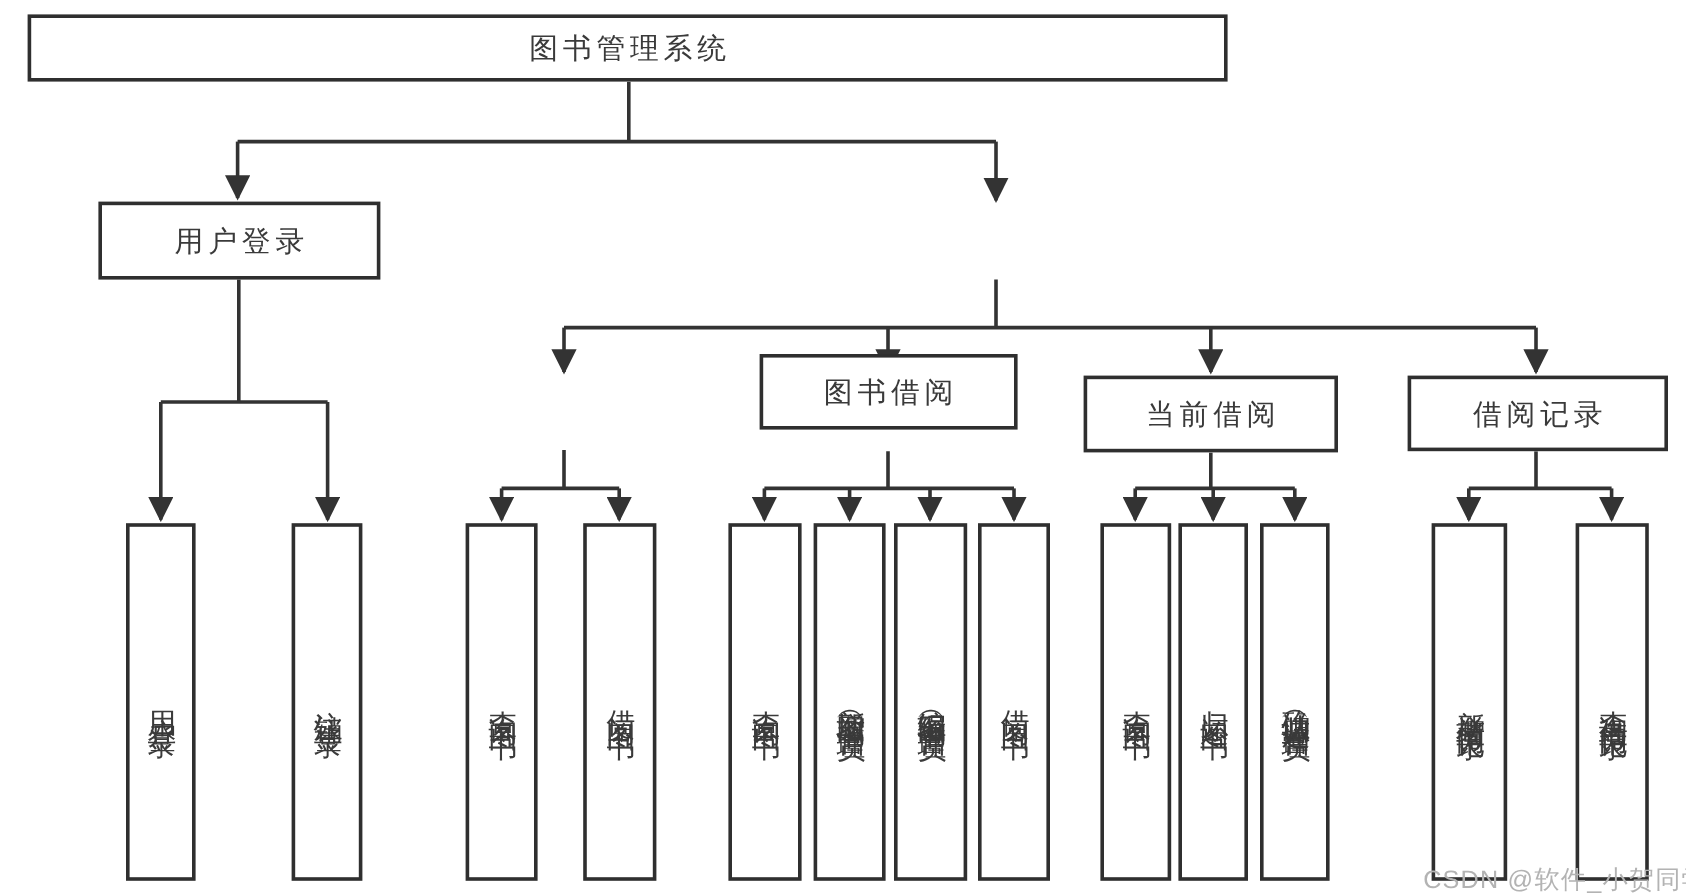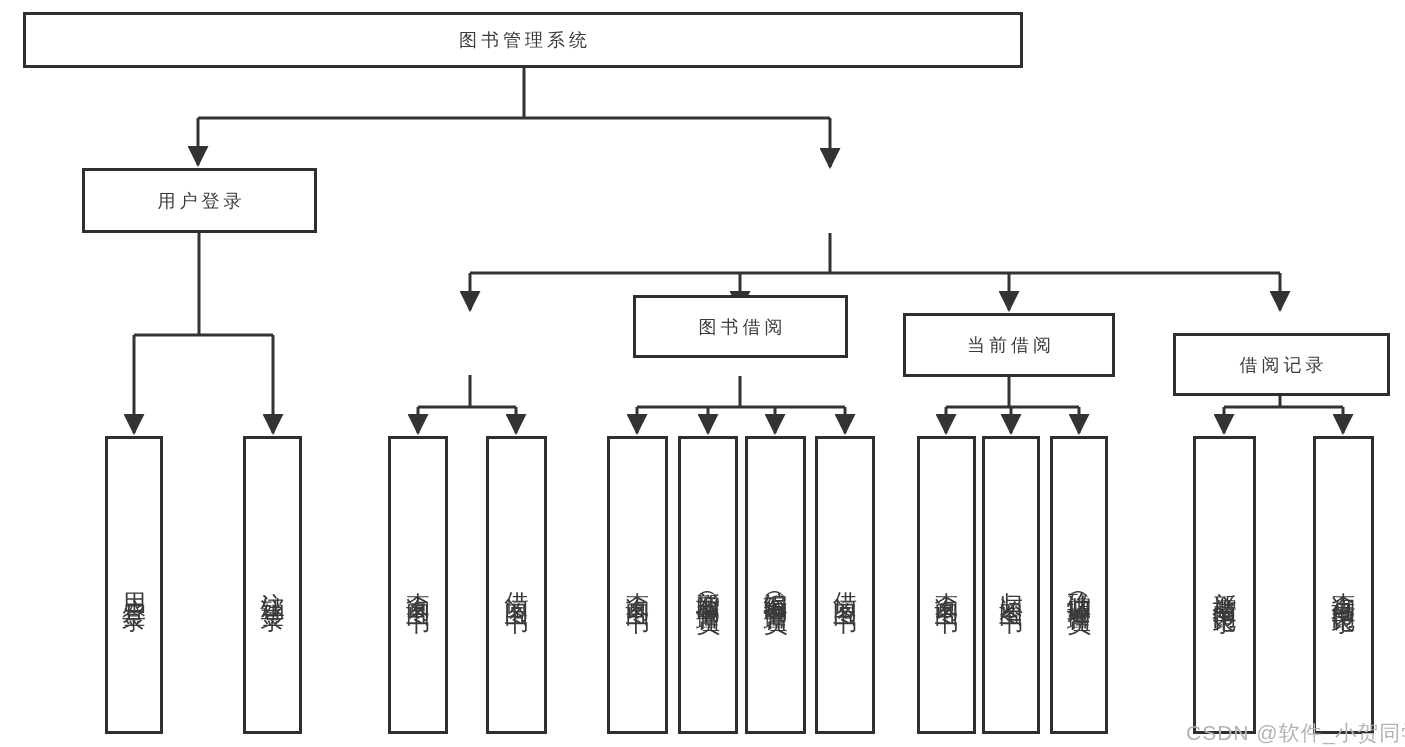--- a/index.html
+++ b/index.html
@@ -22,21 +22,21 @@
     box-sizing: border-box;
     border: 3px solid #2f2f2f;
     background: #ffffff;
     display: flex;
     align-items: center;
     justify-content: center;
     color: #3a3a3a;
     z-index: 2;
   }
   .hnode {
-    font-size: 18px;
+    font-size: 24px;
     letter-spacing: 4px;
     text-indent: 4px; 
     white-space: nowrap;
     text-align: right;
   }
   .vnode .vtext {
     writing-mode: vertical-rl;
     text-orientation: mixed;
     font-size: 24px;
     letter-spacing: 6px;
@@ -100,21 +100,21 @@
       <line x1="1343" y1="407" x2="1343" y2="433" marker-end="url(#arrow)"></line>
     </g>
   </svg>
 
   <div class="node hnode" style="left:23px; top:12px; width:1000px; height:56px;">图书管理系统</div>
 
   <div class="node hnode" style="left:82px; top:168px; width:235px; height:65px;">用户登录</div>
 
   <div class="node hnode" style="left:633px; top:295px; width:215px; height:63px;">图书借阅</div>
   <div class="node hnode" style="left:903px; top:313px; width:212px; height:64px;">当前借阅</div>
-  <div class="node hnode" style="left:1173px; top:313px; width:217px; height:63px;margin-top:20px;">借阅记录</div>
+  <div class="node hnode" style="left:1173px; top:313px; width:217px; height:63px;">借阅记录</div>
 
   <div class="node vnode" style="left:105px; top:436px; width:58px; height:298px;">
     <span class="vtext">用户登录</span>
   </div>
   <div class="node vnode" style="left:243px; top:436px; width:59px; height:298px;">
     <span class="vtext">注销登录</span>
   </div>
 
   <div class="node vnode" style="left:388px; top:436px; width:60px; height:298px;">
     <span class="vtext">查询图书</span>

